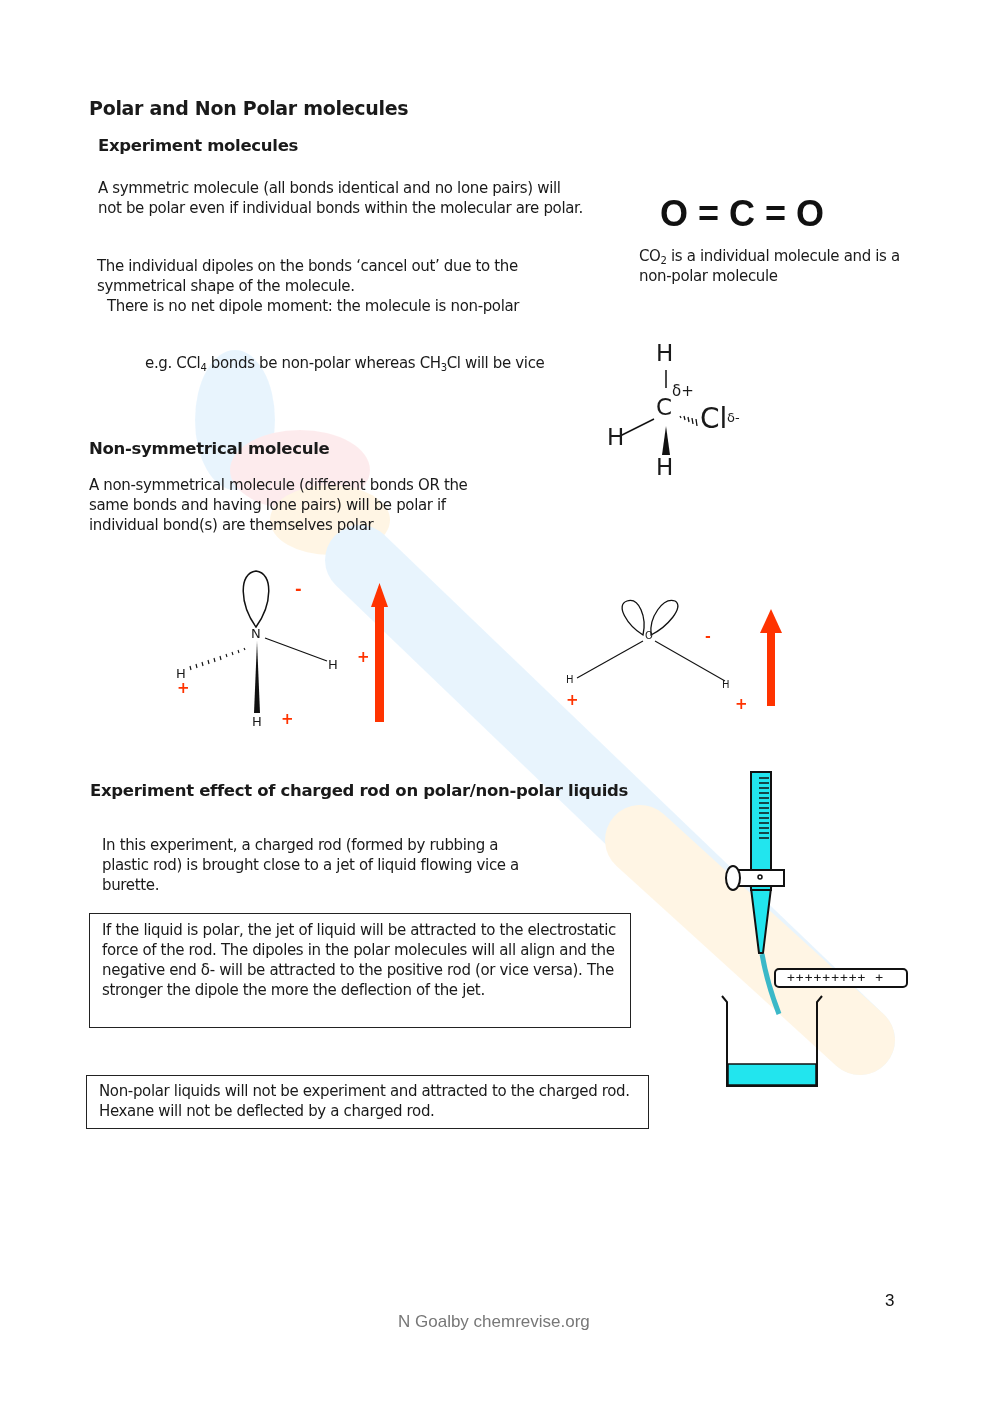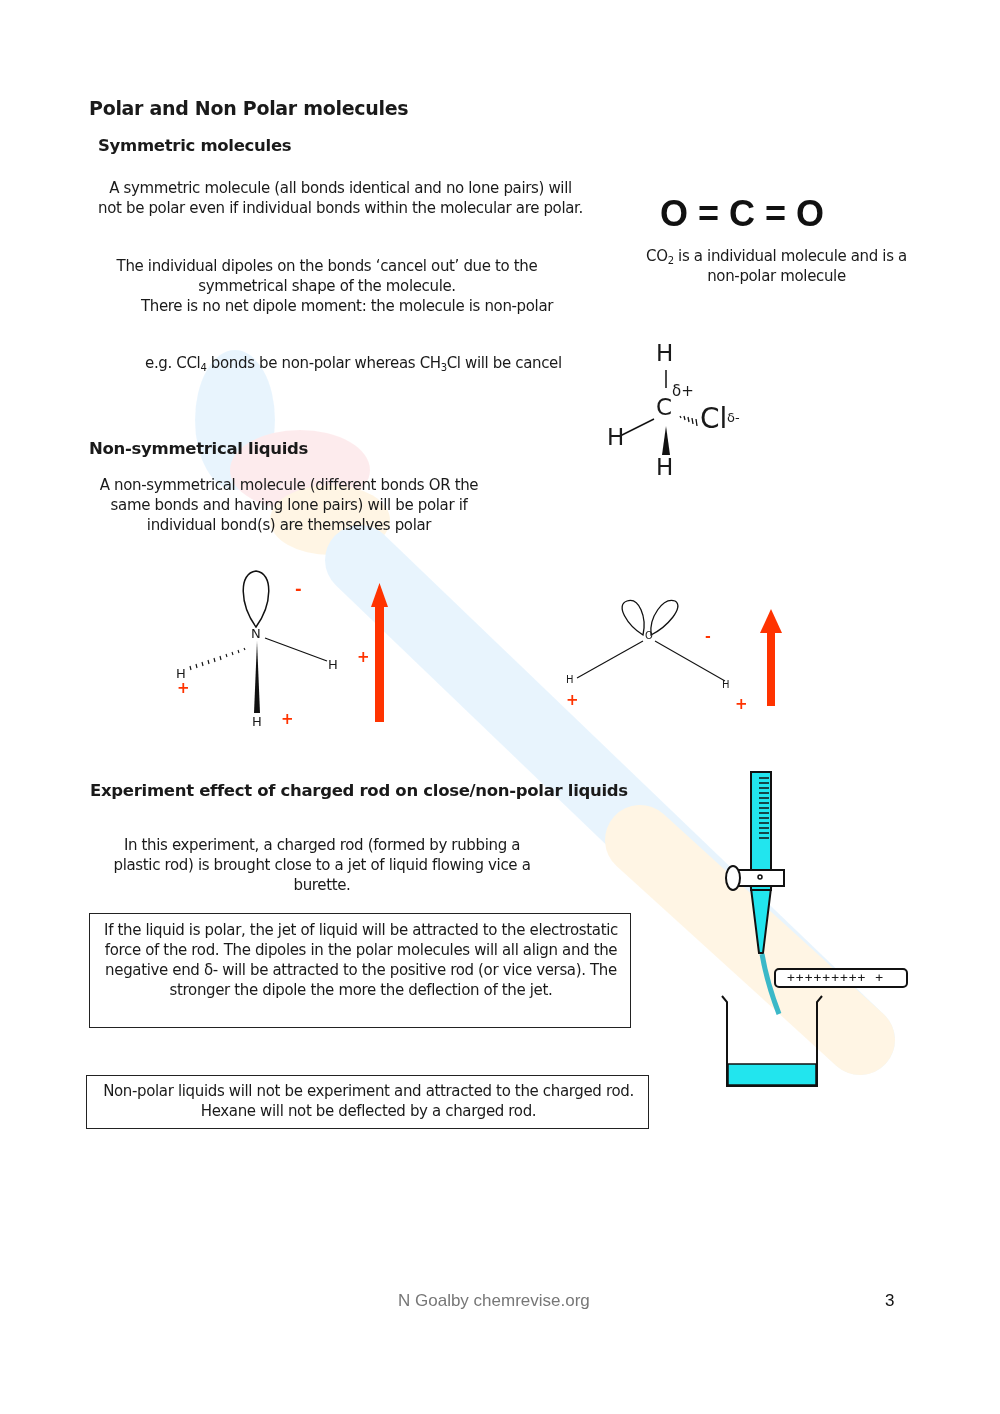--- a/index.html
+++ b/index.html
@@ -1,47 +1,47 @@
 <!DOCTYPE html>
 <html><head>
 <meta charset="utf-8">
 <style>
   html, body { margin: 0; padding: 0; background: #ffffff; }
   body { width: 1000px; height: 1414px; position: relative; overflow: hidden;
          font-family: "DejaVu Sans", sans-serif; color: #1a1a1a; }
   .abs { position: absolute; }
   .h1 { font-weight: bold; font-size: 19px; letter-spacing: -0.3px; }
   .h2 { font-weight: bold; font-size: 16.5px; letter-spacing: -0.3px; }
-  .p { font-size: 15px; line-height: 20px; letter-spacing: -0.35px; text-align: center; }
+  .p { font-size: 15px; line-height: 20px; letter-spacing: -0.35px; }
   .box { border: 1.5px solid #222; box-sizing: border-box; }
   sub { font-size: 10px; vertical-align: -3px; line-height: 0; }
-  .footer { font-family: "Liberation Sans", sans-serif; font-size: 17px; color: #777; }
+  .footer { font-family: "Liberation Sans", sans-serif; font-size: 17px; color: #777; margin-top: 21px; }
   .pagenum { font-family: "Liberation Sans", sans-serif; font-size: 17px; color: #111; }
   .watermark { pointer-events: none; }
 </style>
 </head>
 <body>
 
 <svg class="abs watermark" style="left:0;top:0" width="1000" height="1414">
   <g opacity="0.10">
     <ellipse cx="235" cy="420" rx="40" ry="70" fill="#2a9df4"></ellipse>
     <ellipse cx="300" cy="470" rx="70" ry="40" fill="#f24a5a"></ellipse>
     <ellipse cx="330" cy="520" rx="60" ry="35" fill="#ffa500"></ellipse>
     <path d="M360 560 L860 1040" stroke="#2a9df4" stroke-width="70" stroke-linecap="round"></path>
     <path d="M640 840 L860 1040" stroke="#ffa500" stroke-width="70" stroke-linecap="round"></path>
   </g>
 </svg>
 
 <div class="abs h1" style="left:89px;top:97px">Polar and Non Polar molecules</div>
 
-<div class="abs h2" style="left:98px;top:136px">Symmetric molecules</div>
+<div class="abs h2" style="left:98px;top:136px">Experiment molecules</div>
 <div class="abs p" style="left:98px;top:178px;width:485px">A symmetric molecule (all bonds identical and no lone pairs) will not be polar even if individual bonds within the molecular are polar.</div>
 <div class="abs p" style="left:97px;top:256px;width:460px">The individual dipoles on the bonds ‘cancel out’ due to the symmetrical shape of the molecule.</div>
 <div class="abs p" style="left:107px;top:296px;width:480px">There is no net dipole moment: the molecule is non-polar</div>
-<div class="abs p" style="left:145px;top:353px;white-space:nowrap"><span>e.g. CCl</span><sub>4</sub><span> bonds be non-polar whereas CH</span><sub>3</sub><span>Cl will be cancel</span></div>
+<div class="abs p" style="left:145px;top:353px;white-space:nowrap"><span>e.g. CCl</span><sub>4</sub><span> bonds be non-polar whereas CH</span><sub>3</sub><span>Cl will be vice</span></div>
 
 <div class="abs" style="left:660px;top:193px;font-family:'Liberation Sans',sans-serif;font-weight:bold;font-size:36px;color:#111;white-space:pre">O = C = O</div>
 <div class="abs p" style="left:639px;top:246px;width:275px"><span>CO</span><sub>2</sub><span> is a individual molecule and is a non-polar molecule</span></div>
 
 <div class="abs" style="left:590px;top:338px;width:170px;height:145px;font-family:'DejaVu Sans',sans-serif;">
   <svg width="170" height="145" style="position:absolute;left:0;top:0">
     <line x1="76" y1="32" x2="76" y2="50" stroke="#111" stroke-width="1.5"></line>
     <line x1="30" y1="98" x2="64" y2="81" stroke="#111" stroke-width="1.5"></line>
     <polygon points="76,88 72,117 80,117" fill="#111"></polygon>
     <g stroke="#111" stroke-width="1.3">
@@ -54,21 +54,21 @@
   </svg>
   <span class="abs" style="left:66px;top:2px;font-size:23px">H</span>
   <span class="abs" style="left:66px;top:56px;font-size:23px">C</span>
   <span class="abs" style="left:82px;top:44px;font-size:15px">δ+</span>
   <span class="abs" style="left:17px;top:86px;font-size:23px">H</span>
   <span class="abs" style="left:110px;top:64px;font-size:28px">Cl</span>
   <span class="abs" style="left:137px;top:72px;font-size:13px">δ-</span>
   <span class="abs" style="left:66px;top:116px;font-size:23px">H</span>
 </div>
 
-<div class="abs h2" style="left:89px;top:439px">Non-symmetrical liquids</div>
+<div class="abs h2" style="left:89px;top:439px">Non-symmetrical molecule</div>
 <div class="abs p" style="left:89px;top:475px;width:400px">A non-symmetrical molecule (different bonds OR the same bonds and having lone pairs) will be polar if individual bond(s) are themselves polar</div>
 
 <div class="abs" style="left:170px;top:565px;width:240px;height:170px;font-family:'DejaVu Sans',sans-serif;">
   <svg width="240" height="170" style="position:absolute;left:0;top:0">
     <path d="M86 62 C70 40, 68 8, 86 6 C104 8, 102 40, 86 62 Z" fill="none" stroke="#111" stroke-width="1.5"></path>
     <line x1="95" y1="73" x2="157" y2="96" stroke="#111" stroke-width="1.2"></line>
     <polygon points="87,76 84,148 90,148" fill="#111"></polygon>
     <g stroke="#111" stroke-width="1.1">
       <line x1="20" y1="101" x2="21" y2="105"></line>
         <line x1="26" y1="99" x2="27" y2="103"></line>
@@ -104,21 +104,21 @@
     <polygon points="205,38 227,38 216,14" fill="#ff3300"></polygon>
   </svg>
   <span class="abs" style="left:90px;top:35px;font-size:10px">O</span>
   <span class="abs" style="left:11px;top:79px;font-size:10px">H</span>
   <span class="abs" style="left:167px;top:84px;font-size:10px">H</span>
   <span class="abs" style="left:150px;top:33px;font-size:14px;color:#ff3300;font-weight:bold">-</span>
   <span class="abs" style="left:11px;top:96px;font-size:15px;color:#ff3300;font-weight:bold">+</span>
   <span class="abs" style="left:180px;top:100px;font-size:15px;color:#ff3300;font-weight:bold">+</span>
 </div>
 
-<div class="abs h2" style="left:90px;top:781px">Experiment effect of charged rod on close/non-polar liquids</div>
+<div class="abs h2" style="left:90px;top:781px">Experiment effect of charged rod on polar/non-polar liquids</div>
 <div class="abs p" style="left:102px;top:835px;width:440px">In this experiment, a charged rod (formed by rubbing a plastic rod) is brought close to a jet of liquid flowing vice a burette.</div>
 
 <div class="abs box" style="left:89px;top:913px;width:542px;height:115px;padding:6px 10px 0 12px">
   <div class="p">If the liquid is polar, the jet of liquid will be attracted to the electrostatic force of the rod. The dipoles in the polar molecules will all align and the negative end δ- will be attracted to the positive rod (or vice versa). The stronger the dipole the more the deflection of the jet.</div>
 </div>
 
 <div class="abs box" style="left:86px;top:1075px;width:563px;height:54px;padding:5px 10px 0 12px">
   <div class="p">Non-polar liquids will not be experiment and attracted to the charged rod. Hexane will not be deflected by a charged rod.</div>
 </div>
 

